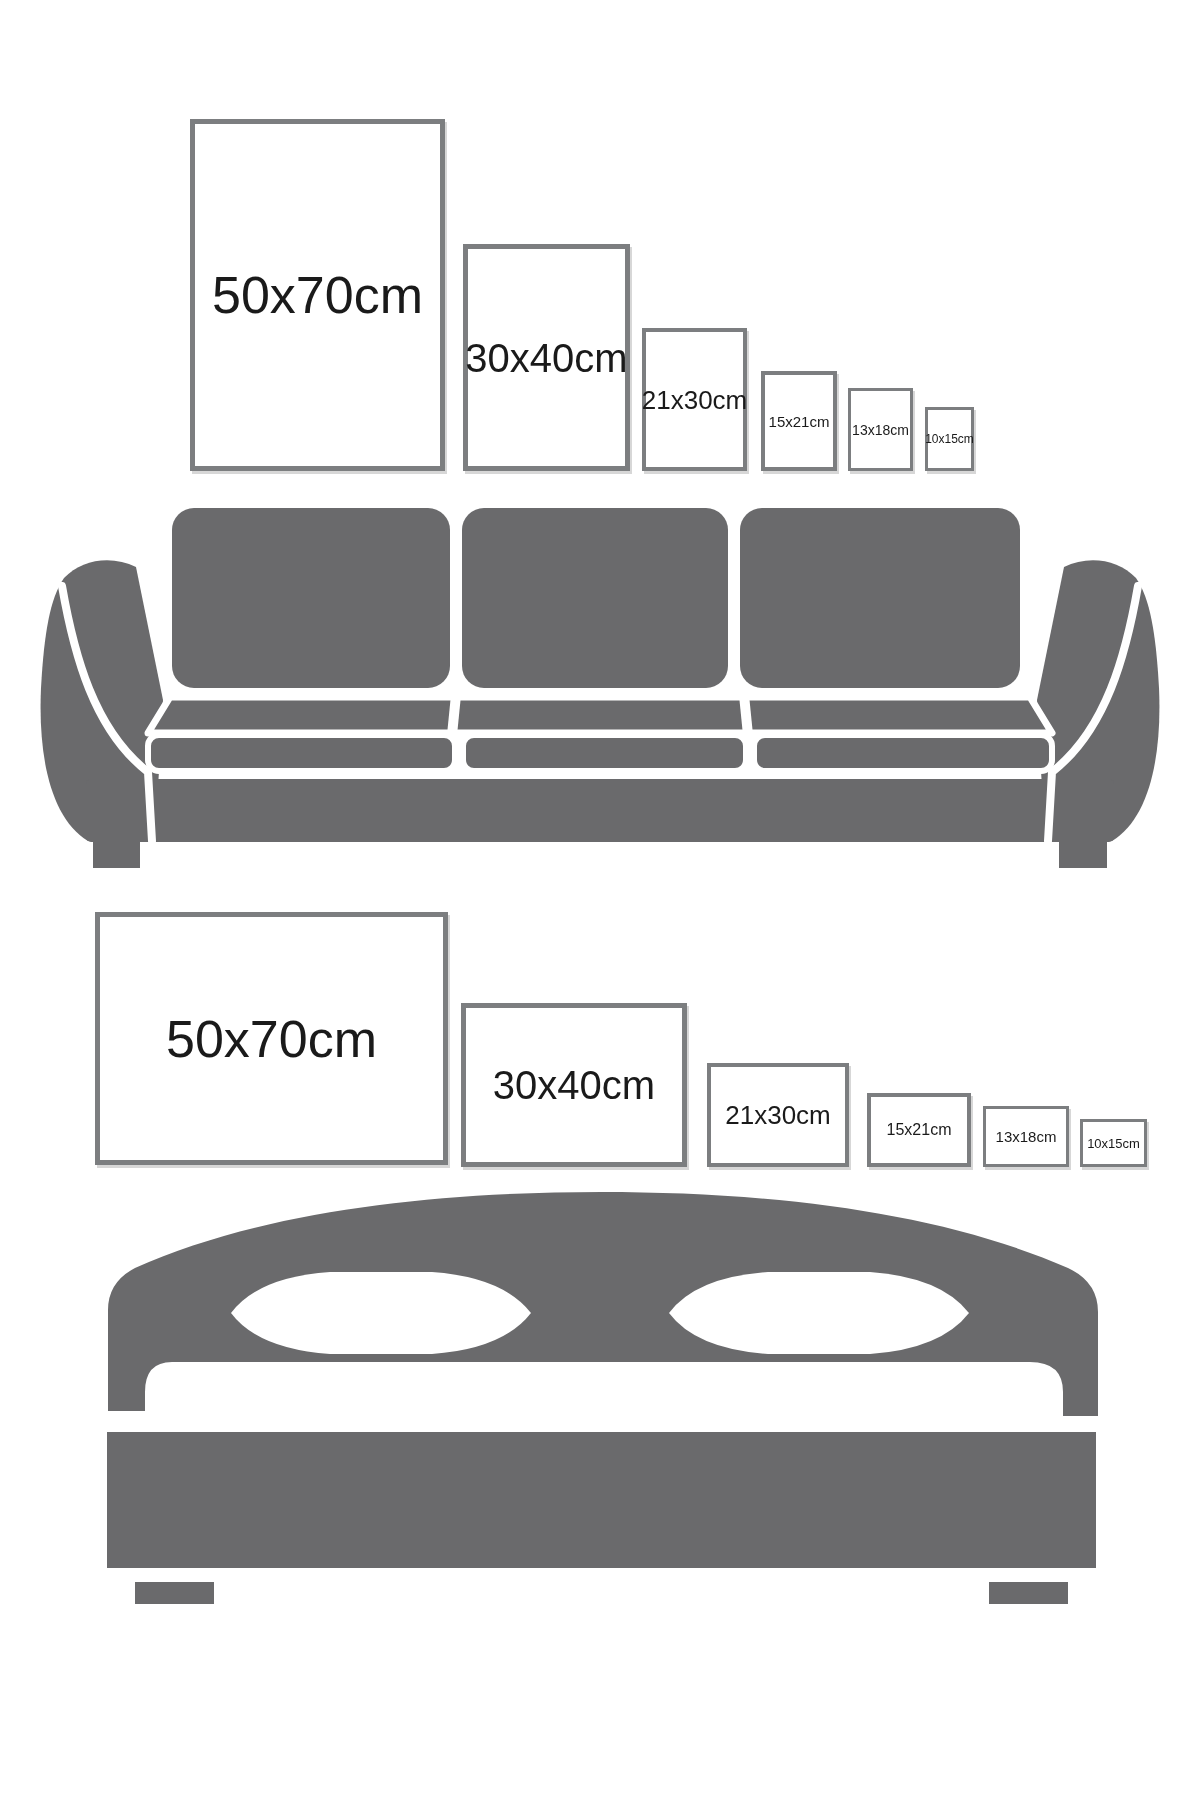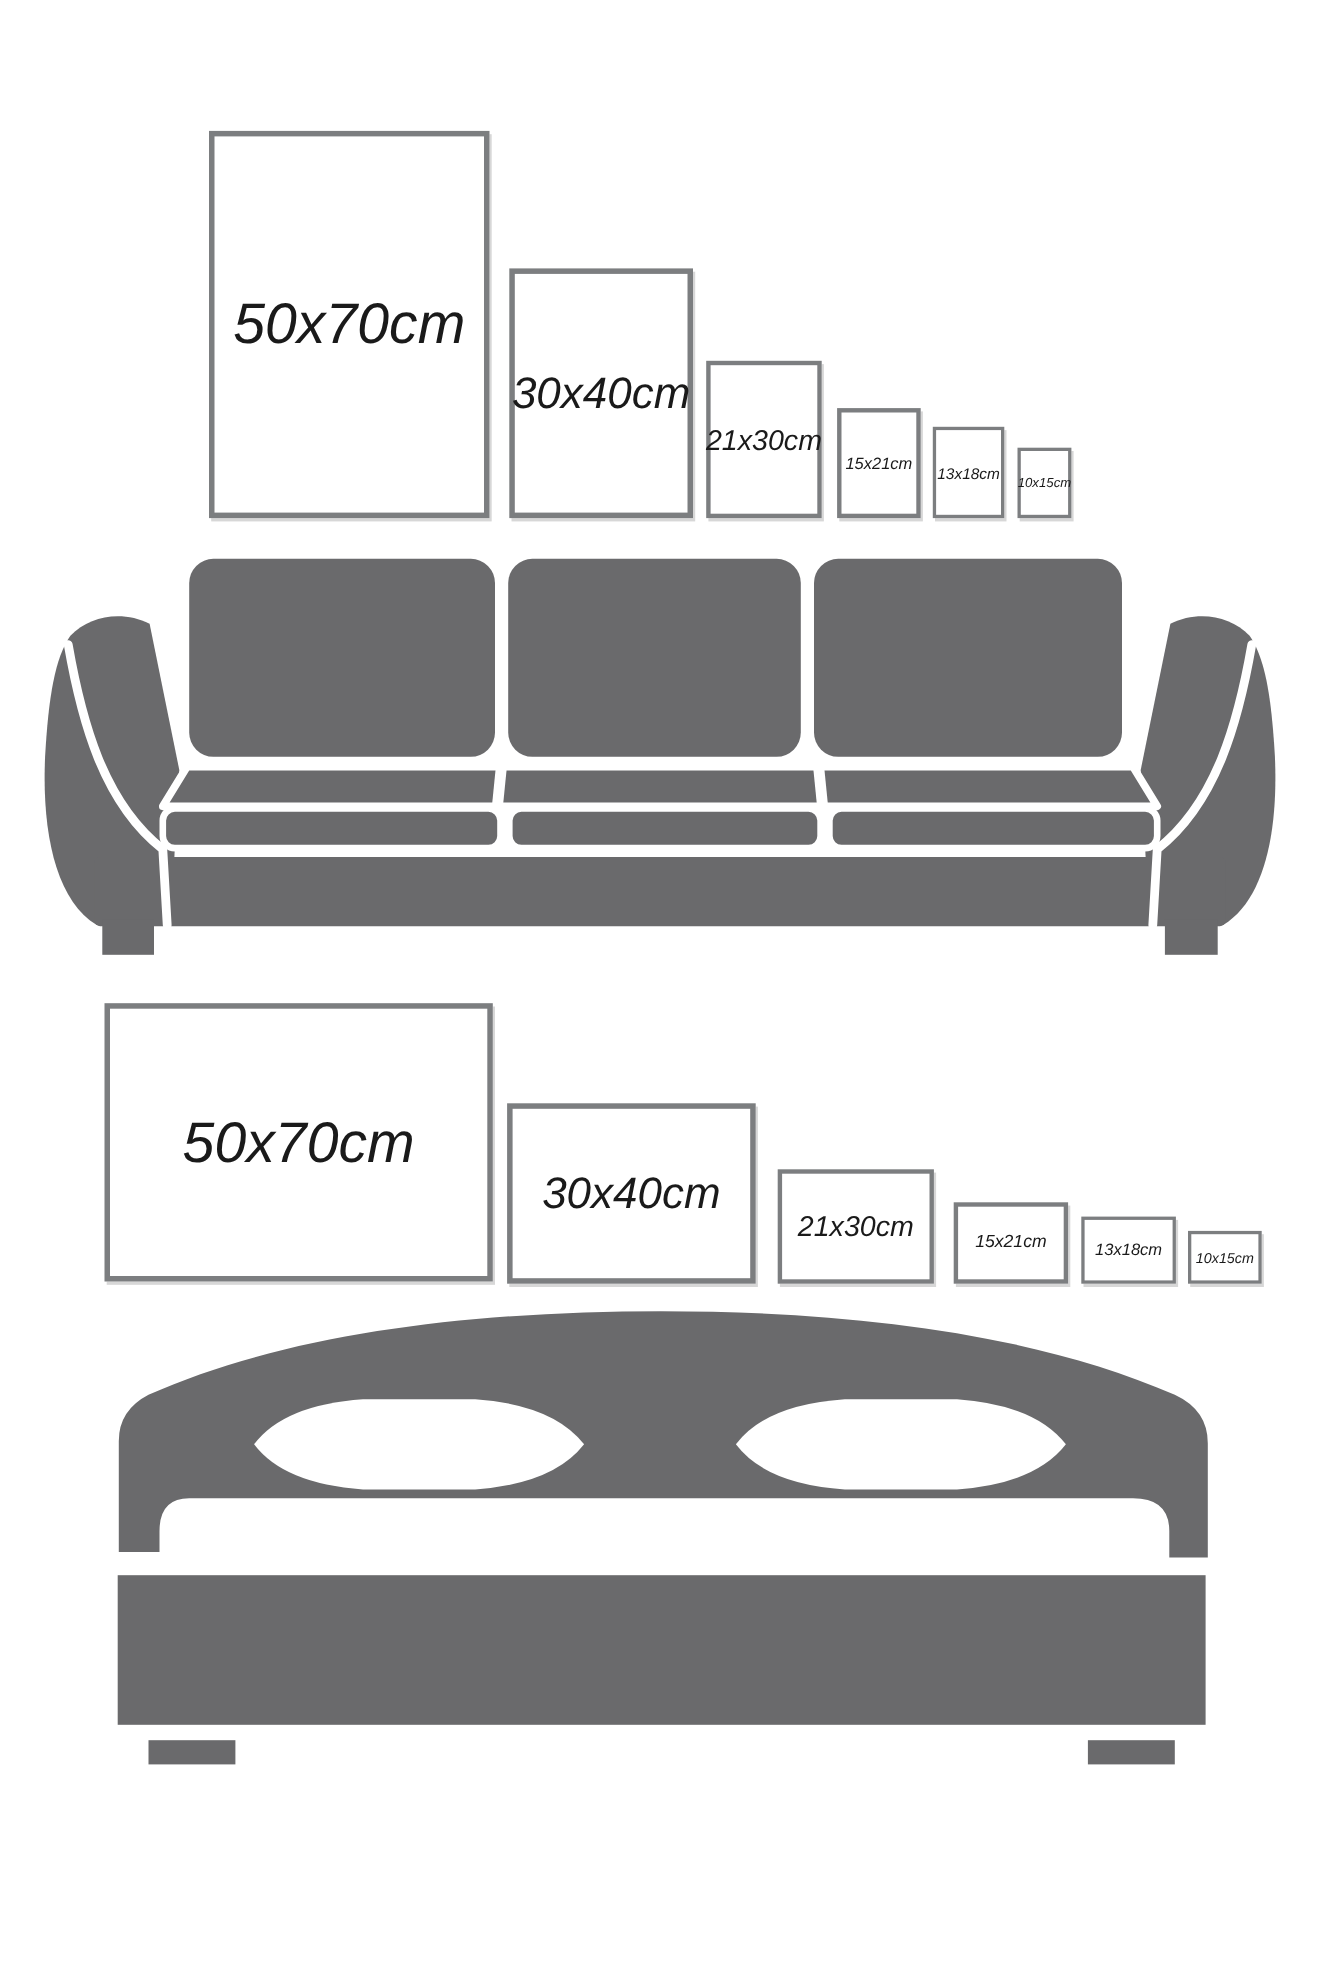--- a/index.html
+++ b/index.html
@@ -2,21 +2,20 @@
 <html style="--frame-border: #7c7e80; --label-color: #1a1a1a;"><head>
 <meta charset="utf-8">
 <style>
   html,body{margin:0;padding:0;background:#ffffff;}
   .canvas{
     position:relative;
     width:1200px;height:1800px;
     background:#ffffff;
     overflow:hidden;
     font-family:"Liberation Sans", sans-serif;
-    font-style:italic;
   }
   .furniture-svg{position:absolute;left:0;top:0;}
   .frame{
     position:absolute;
     box-sizing:border-box;
     background:#ffffff;
     border-style:solid;
     border-color:var(--frame-border,#7c7e80);
     box-shadow:2px 3px 0 rgba(150,150,150,0.38);
     display:flex;

